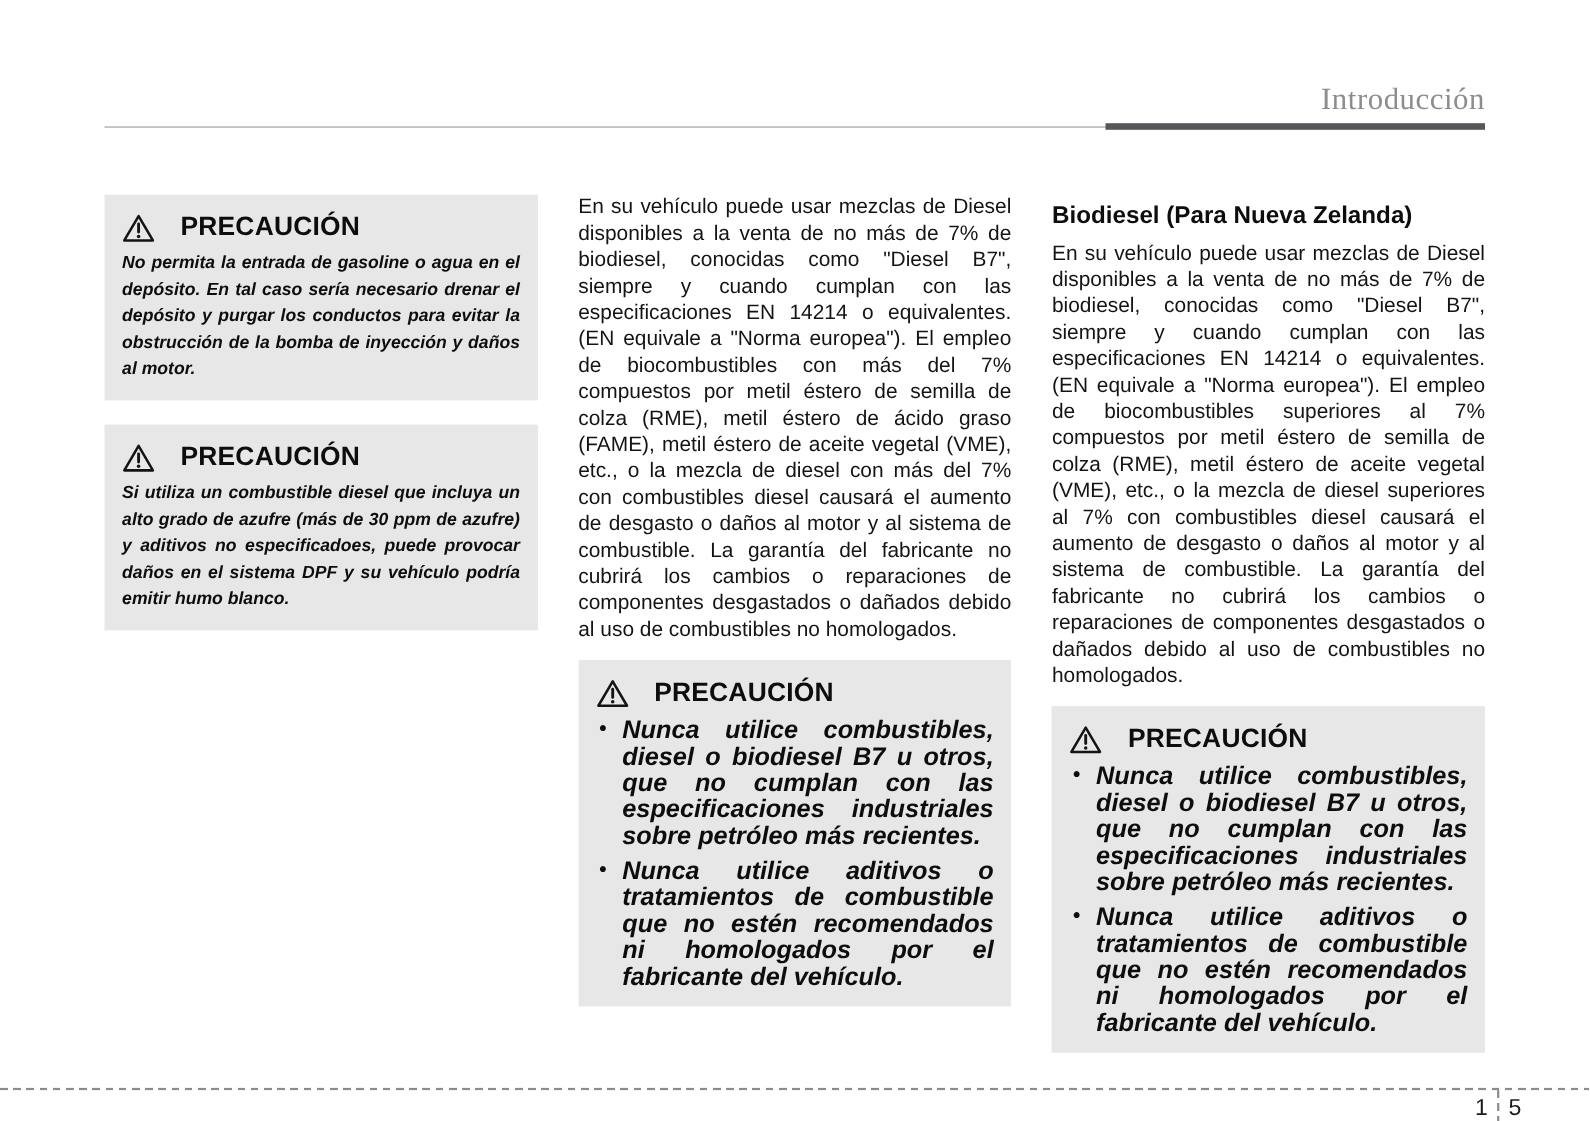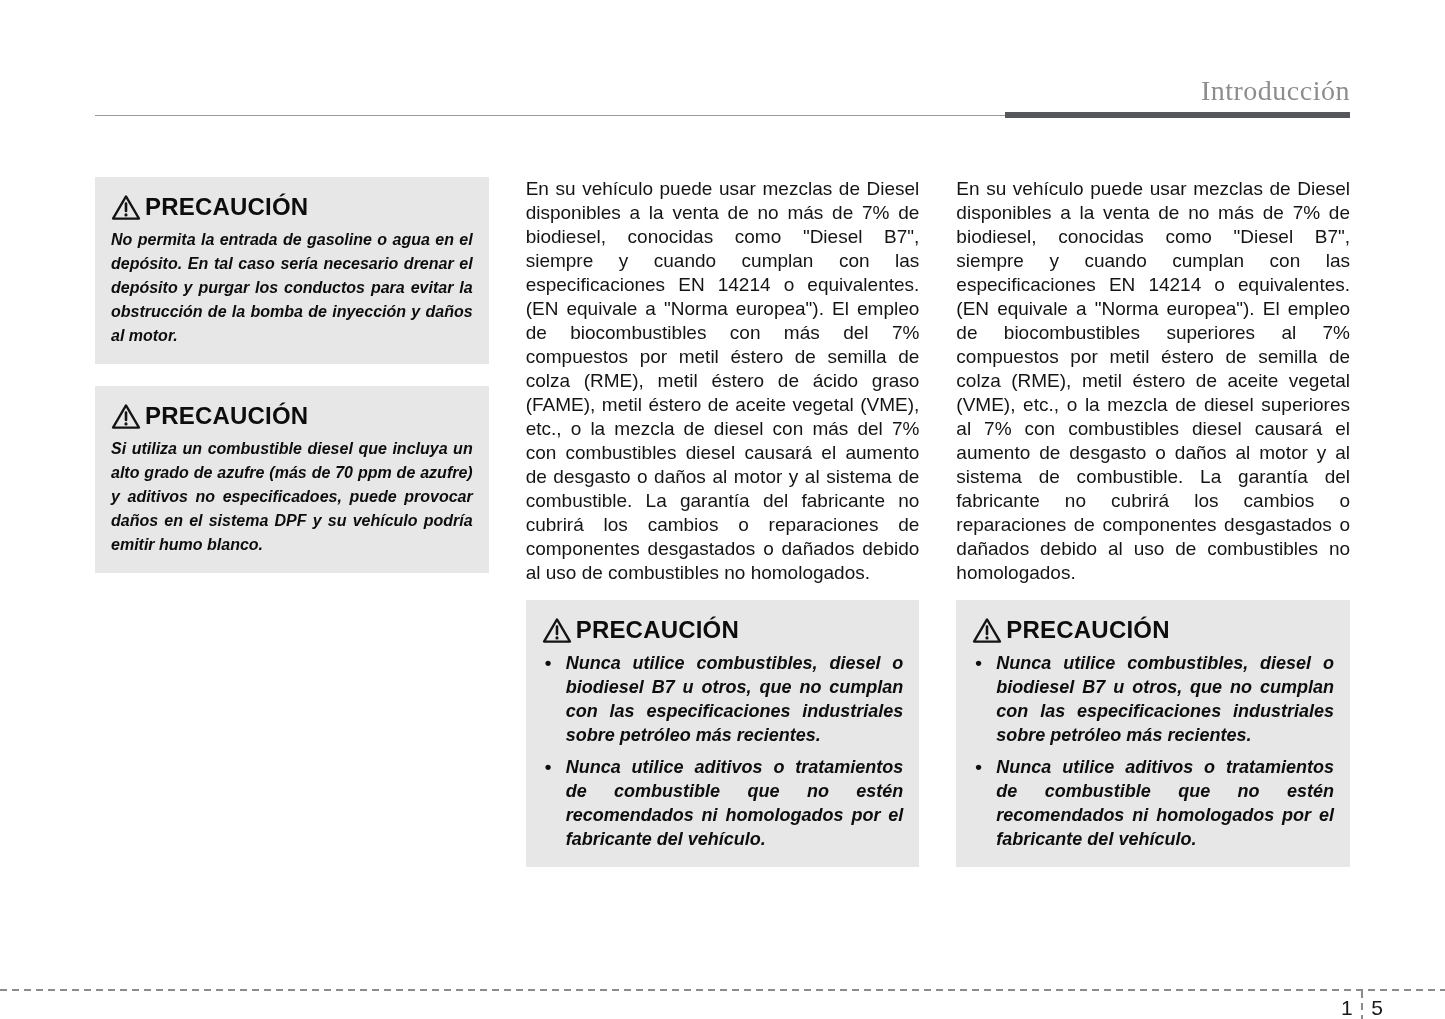--- a/index.html
+++ b/index.html
@@ -26,33 +26,33 @@
 
   
   .columns{position:absolute;top:136px;left:95px;width:1255px;display:flex;gap:37px;}
   .col{flex:1 1 0;min-width:0;}
 
   .section-heading{font-size:22px;font-weight:bold;color:#0d0d0d;margin:6px 0 10px;}
   .body-text{font-size:19px;line-height:24px;text-align:justify;color:var(--body-text);}
 
   
   .caution{background:var(--caution-bg);padding:14px 16px 16px;margin-bottom:22px;}
-  .caution-title-row{display:flex;align-items:center;gap:4px;margin:2px 0 7px;}
+  .caution-title-row{display:flex;align-items:center;gap:23px;margin:2px 0 7px;}
   .warning-icon{flex:0 0 auto;display:inline-flex;}
   .warning-icon svg{display:block;}
   .caution-title{font-size:24px;font-weight:bold;color:#0d0d0d;letter-spacing:.2px;}
   .caution-subtitle{font-size:21px;font-weight:bold;color:#0d0d0d;margin:-4px 0 8px 40px;}
   .caution-text{font-size:16px;line-height:24px;font-weight:bold;font-style:italic;
     text-align:justify;color:#0d0d0d;}
   .caution-text + .caution-text{margin-top:7px;}
 
   .bullet{display:flex;gap:9px;padding-left:3px;margin-top:4px;}
   .bullet + .bullet{margin-top:8px;}
   .bullet .marker{flex:0 0 12px;font-size:19px;font-weight:bold;line-height:24px;color:#0d0d0d;}
-  .bullet .bullet-text{flex:1 1 auto;font-size:18px;line-height:24px;font-weight:bold;
+  .bullet .bullet-text{flex:1 1 auto;font-size:23px;line-height:24px;font-weight:bold;
     font-style:italic;text-align:justify;color:#0d0d0d;}
 
   
   .footer-dash-h{position:absolute;top:948px;left:0;width:1445px;height:2px;
     background:repeating-linear-gradient(to right,var(--dash-gray) 0 7px,transparent 7px 12px);}
   .footer-dash-v{position:absolute;top:950px;left:1361px;width:2px;height:69px;
     background:repeating-linear-gradient(to bottom,var(--dash-gray) 0 7px,transparent 7px 12px);}
   .page-num{position:absolute;top:955px;left:1341px;width:42px;display:flex;
     justify-content:space-between;font-size:21px;color:#1a1a1a;}
 </style>
@@ -91,21 +91,21 @@
         <div class="caution-title-row">
           <span class="warning-icon">
             <svg viewBox="0 0 30 27" width="30" height="27">
               <path d="M15 2.4 L28 24.6 H2 Z" fill="none" stroke="#141414" stroke-width="2.3" stroke-linejoin="round"></path>
               <path d="M15 9.6 v7.4" stroke="#141414" stroke-width="2.6" stroke-linecap="round" fill="none"></path>
               <circle cx="15" cy="20.9" r="1.6" fill="#141414"></circle>
             </svg>
           </span>
           <span class="caution-title">PRECAUCIÓN</span>
         </div>
-        <p class="caution-text">Si utiliza un combustible diesel que incluya un alto grado de azufre (más de 70 ppm de azufre) y aditivos no especificadoes, puede provocar daños en el sistema DPF y su vehículo podría emitir humo blanco.</p>
+        <p class="caution-text">Si utiliza un combustible diesel que incluya un alto grado de azufre (más de 30 ppm de azufre) y aditivos no especificadoes, puede provocar daños en el sistema DPF y su vehículo podría emitir humo blanco.</p>
       </div>
 
     </section>
 
     <section class="col">
       <p class="body-text">En su vehículo puede usar mezclas de Diesel disponibles a la venta de no más de 7% de biodiesel, conocidas como "Diesel B7", siempre y cuando cumplan con las especificaciones EN 14214 o equivalentes. (EN equivale a "Norma europea"). El empleo de biocombustibles con más del 7% compuestos por metil éstero de semilla de colza (RME), metil éstero de ácido graso (FAME), metil éstero de aceite vegetal (VME), etc., o la mezcla de diesel con más del 7% con combustibles diesel causará el aumento de desgasto o daños al motor y al sistema de combustible. La garantía del fabricante no cubrirá los cambios o reparaciones de componentes desgastados o dañados debido al uso de combustibles no homologados.</p>
 
       <div class="caution" style="margin-top:15px;">
         <div class="caution-title-row">
           <span class="warning-icon">
@@ -122,20 +122,21 @@
           <span class="bullet-text">Nunca utilice combustibles, diesel o biodiesel B7 u otros, que no cumplan con las especificaciones industriales sobre petróleo más recientes.</span>
         </div>
         <div class="bullet">
           <span class="marker">•</span>
           <span class="bullet-text">Nunca utilice aditivos o tratamientos de combustible que no estén recomendados ni homologados por el fabricante del vehículo.</span>
         </div>
       </div>
     </section>
 
     <section class="col">
+      <h2 class="section-heading">Biodiesel (Para Nueva Zelanda)</h2>
       <p class="body-text">En su vehículo puede usar mezclas de Diesel disponibles a la venta de no más de 7% de biodiesel, conocidas como "Diesel B7", siempre y cuando cumplan con las especificaciones EN 14214 o equivalentes. (EN equivale a "Norma europea"). El empleo de biocombustibles superiores al 7% compuestos por metil éstero de semilla de colza (RME), metil éstero de aceite vegetal (VME), etc., o la mezcla de diesel superiores al 7% con combustibles diesel causará el aumento de desgasto o daños al motor y al sistema de combustible. La garantía del fabricante no cubrirá los cambios o reparaciones de componentes desgastados o dañados debido al uso de combustibles no homologados.</p>
 
       <div class="caution" style="margin-top:15px;">
         <div class="caution-title-row">
           <span class="warning-icon">
             <svg viewBox="0 0 30 27" width="30" height="27">
               <path d="M15 2.4 L28 24.6 H2 Z" fill="none" stroke="#141414" stroke-width="2.3" stroke-linejoin="round"></path>
               <path d="M15 9.6 v7.4" stroke="#141414" stroke-width="2.6" stroke-linecap="round" fill="none"></path>
               <circle cx="15" cy="20.9" r="1.6" fill="#141414"></circle>
             </svg>

